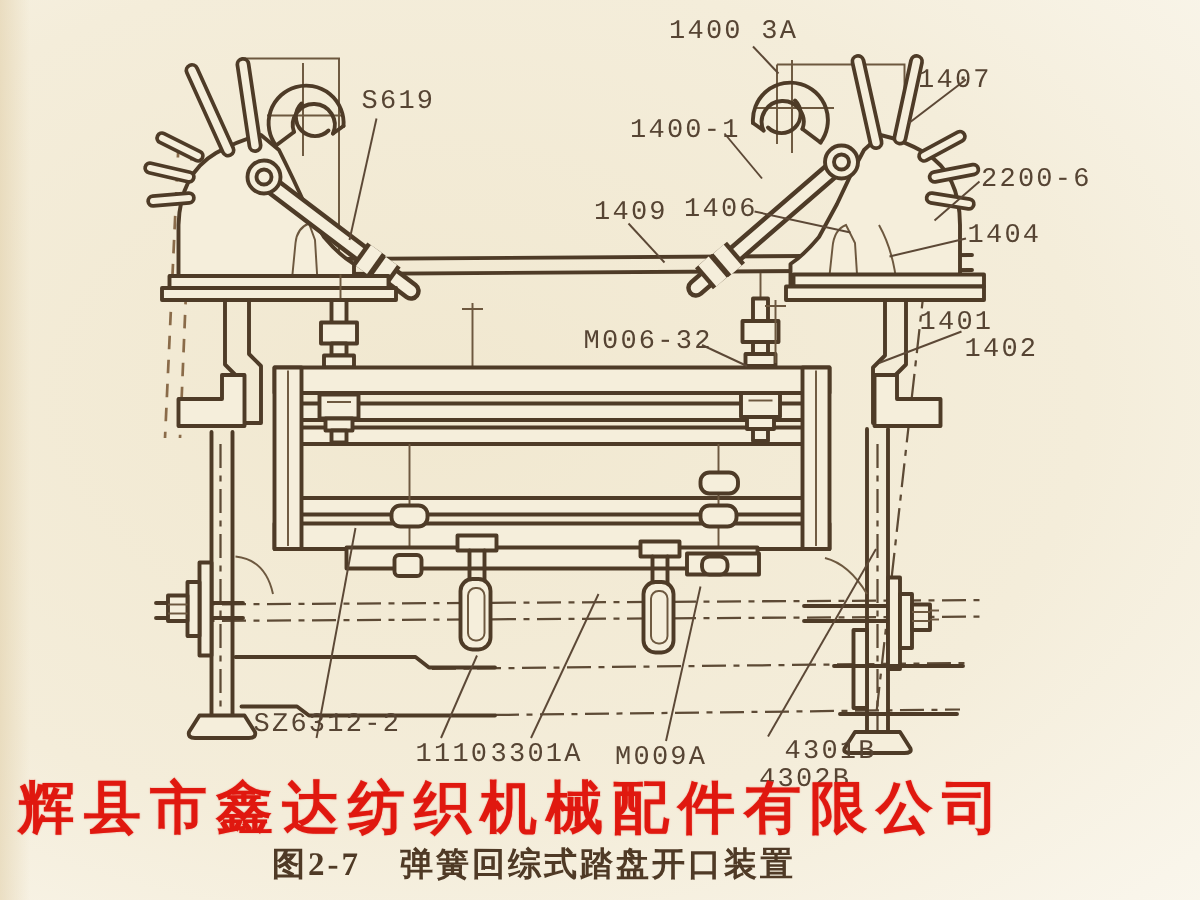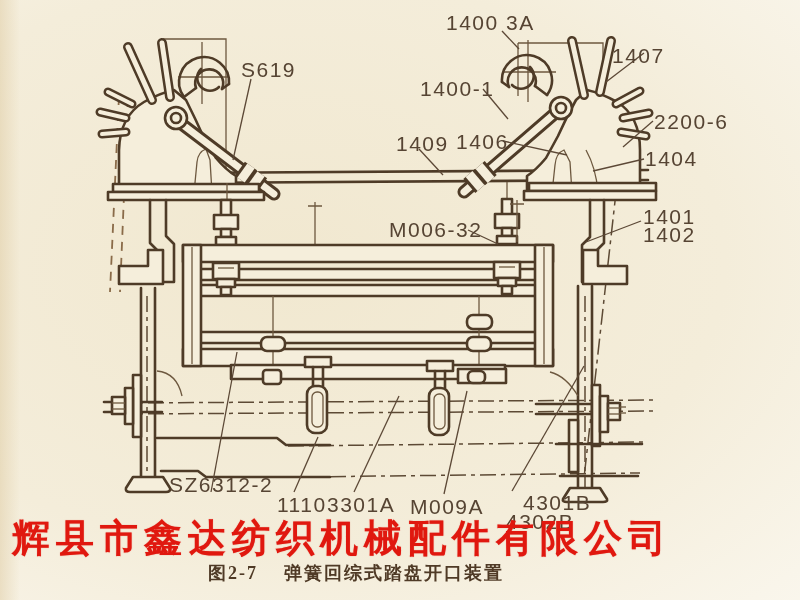--- a/index.html
+++ b/index.html
@@ -19,32 +19,32 @@
   .armD{stroke:#4e3b27;stroke-width:13;stroke-linecap:round;fill:none;}
   .armP{stroke:#f5eedb;stroke-width:7;stroke-linecap:round;fill:none;}
   .finD{stroke:#4e3b27;stroke-width:10;stroke-linecap:round;fill:none;}
   .finP{stroke:#f5eedb;stroke-width:5;stroke-linecap:round;fill:none;}
   .stubD{stroke:#4e3b27;stroke-width:9;stroke-linecap:round;fill:none;}
   .stubP{stroke:#f5eedb;stroke-width:4;stroke-linecap:round;fill:none;}
   .bandD{stroke:#4e3b27;stroke-width:15;stroke-linecap:butt;fill:none;}
   .bandP{stroke:#f5eedb;stroke-width:9;stroke-linecap:butt;fill:none;}
   .leader{stroke:#5c4836;stroke-width:1.3;fill:none;}
   .plabel{
-    position:absolute;font-size:21px;letter-spacing:1.5px;color:#564433;
-    white-space:nowrap;font-family:Liberation Sans, sans-serif;
+    position:absolute;font-size:18px;letter-spacing:1.5px;color:#564433;
+    white-space:nowrap;font-family:Liberation Mono, monospace;
   }
   .watermark{
     position:absolute;left:12px;top:513px;width:786px;
     font-size:38px;font-weight:bold;color:#e0180f;letter-spacing:6px;
     white-space:nowrap;text-shadow:0 0 1px rgba(224,24,15,.55);
     font-family:"Liberation Serif","DejaVu Serif",serif;
   }
   .caption{
     position:absolute;left:0;top:561px;width:712px;text-align:center;
-    font-size:18px;font-weight:600;color:#4f3a26;letter-spacing:2px;
+    font-size:22px;font-weight:600;color:#4f3a26;letter-spacing:2px;
   }
   .caption .ttl{margin-left:26px;}
 </style>
 </head>
 <body>
 
 <div class="stage">
 
 <svg width="800" height="600" viewBox="0 0 800 600">
 
@@ -275,21 +275,21 @@
 </svg>
 
 <span class="plabel" style="left:241px;top:58px">S619</span>
 <span class="plabel" style="left:446px;top:11px">1400 3A</span>
 <span class="plabel" style="left:612px;top:44px">1407</span>
 <span class="plabel" style="left:420px;top:77px">1400-1</span>
 <span class="plabel" style="left:654px;top:110px">2200-6</span>
 <span class="plabel" style="left:396px;top:132px">1409</span>
 <span class="plabel" style="left:456px;top:130px">1406</span>
 <span class="plabel" style="left:645px;top:147px">1404</span>
-<span class="plabel" style="left:643px;top:205px">1401</span>
+<span class="plabel" style="left:613px;top:205px">1401</span>
 <span class="plabel" style="left:643px;top:223px">1402</span>
 <span class="plabel" style="left:389px;top:218px">M006-32</span>
 <span class="plabel" style="left:169px;top:473px">SZ6312-2</span>
 <span class="plabel" style="left:277px;top:493px">1110</span>
 <span class="plabel" style="left:327px;top:493px">3301A</span>
 <span class="plabel" style="left:410px;top:495px">M009A</span>
 <span class="plabel" style="left:523px;top:491px">4301B</span>
 <span class="plabel" style="left:506px;top:510px">4302B</span>
 
 <div class="watermark">辉县市鑫达纺织机械配件有限公司</div>

